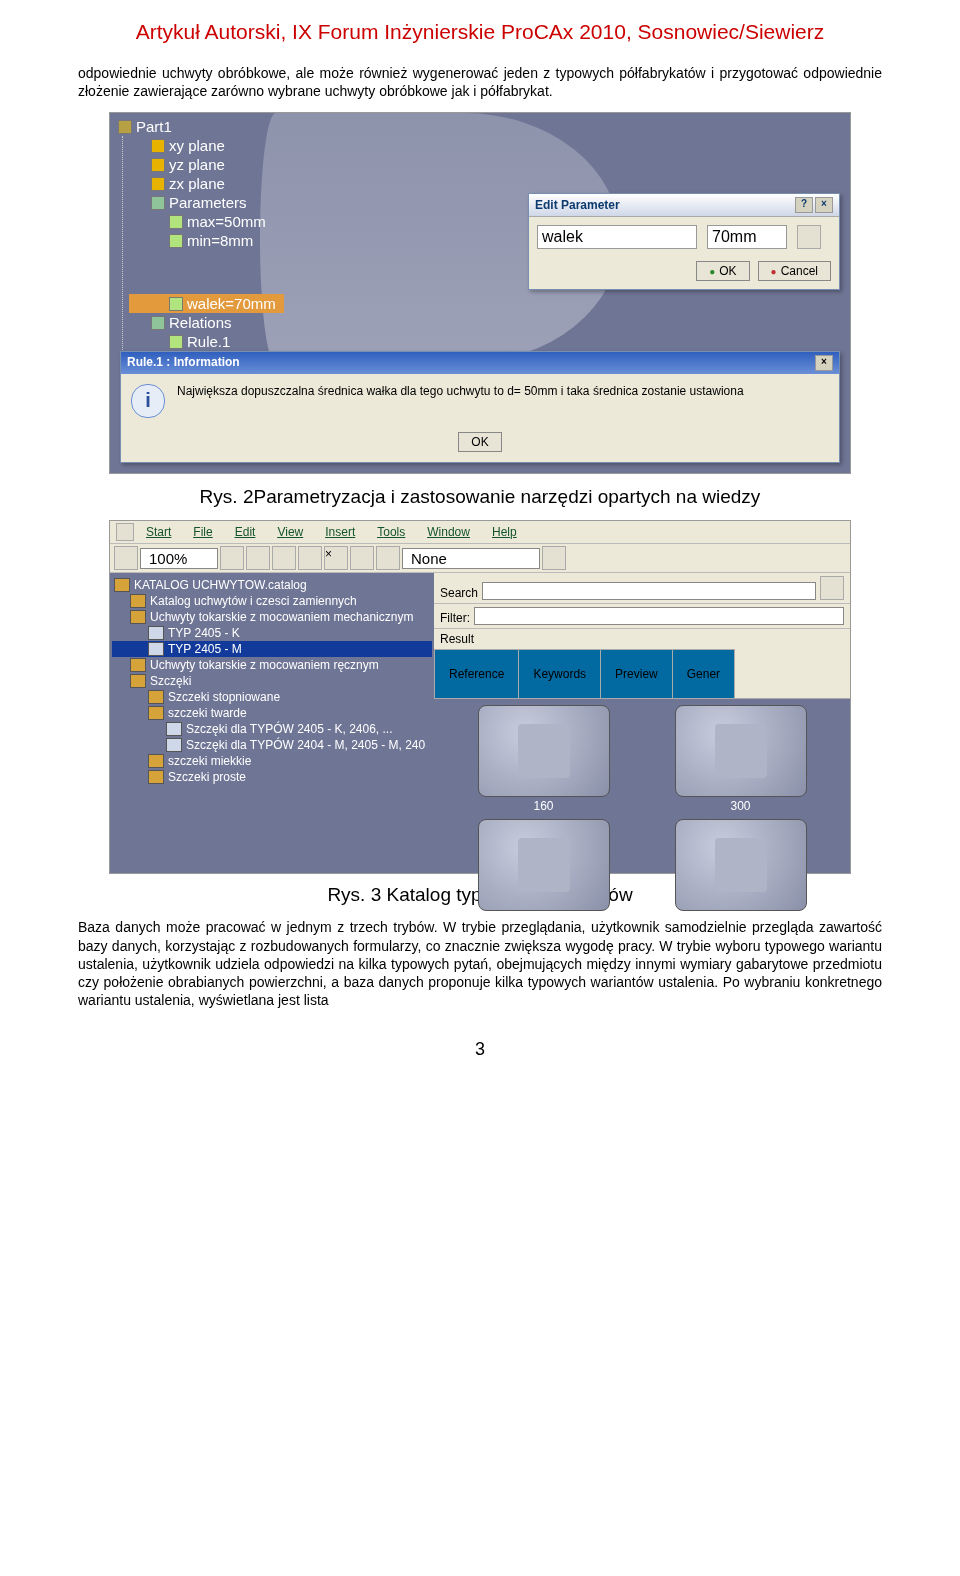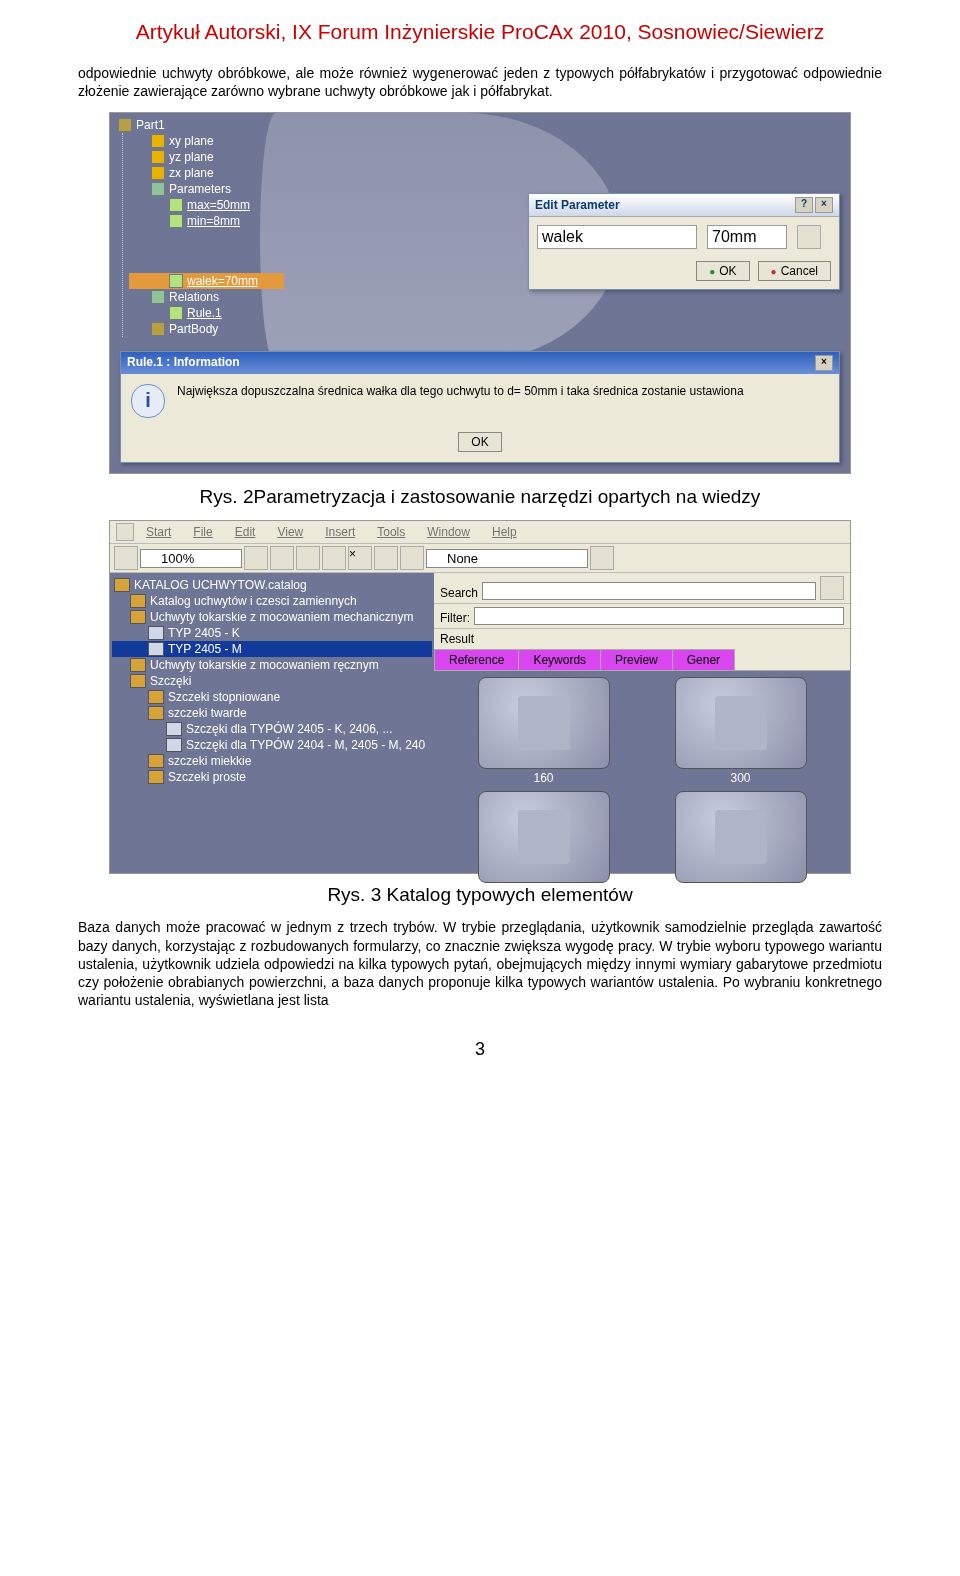--- a/index.html
+++ b/index.html
@@ -43,30 +43,30 @@
     position: relative;
     height: 360px;
     overflow: hidden;
   }
   .tree1 {
     position: absolute;
     left: 4px; top: 4px;
     width: 170px;
     background: transparent;
     color: #fff;
-    font-size: 12px;
+    font-size: 15px;
   }
   .tree1 .nitem {
     padding: 1px 0 1px 4px;
     display: flex;
     align-items: center;
     gap: 4px;
   }
   .tree1 .nitem.lv1 { padding-left: 22px; }
-  .tree1 .nitem.lv2 { padding-left: 40px; text-decoration: underline; }
+  .tree1 .nitem.lv2 { padding-left: 40px; }
   .tree1 .nitem.hl { background: #e39a3c; color: #fff; margin-top: 44px; }
   .ticon {
     width: 12px; height: 12px; display:inline-block;
     background:#c9cfe0; border:1px solid #777;
   }
   .ticon.gear{background:#b7a043}
   .ticon.plane{background:#e8b300}
   .ticon.param{background:#8fc39a}
   .ticon.cube{background:#b2e47d}
   .connector {
@@ -114,40 +114,40 @@
   .info-dialog .body{display:flex;gap:12px;padding:10px}
   .info-icon{width:32px;height:32px;border-radius:16px;background:#e6edf7;border:1px solid #6a8fd6;color:#2a4d9c;font-weight:bold;font-size:20px;text-align:center;line-height:30px}
   .info-dialog .btnrow{display:flex;justify-content:center;padding:4px 0 10px}
 
   
   .fig2{
     width:740px;margin:10px auto;background:#ece9d8;border:1px solid #999;
     font-size:12px;
   }
   .menu-bar{display:flex;gap:2px;background:#ece9d8;padding:2px 6px;border-bottom:1px solid #bbb}
-  .menu-item{padding:2px 10px;text-decoration:underline;color:#737373}
+  .menu-item{padding:2px 10px;text-decoration:underline;color:#14532d}
   .menu-item:first-letter{text-decoration:underline}
   .tool-bar{display:flex;align-items:center;gap:2px;padding:2px 4px;background:#ece9d8;border-bottom:1px solid #bbb}
   .tbtn{width:22px;height:22px;background:#e4e1d2;border:1px solid #aaa}
-  .tsel{background:#fff;border:1px solid #888;padding:1px 20px;font-size:13px}
+  .tsel{background:#fff;border:1px solid #888;padding:1px 8px;font-size:15px}
   .fig2-body{display:flex;height:300px}
   .tree2{width:320px;background:#6f7595;color:#fff;padding:4px 2px;overflow:hidden}
   .tree2 .row{padding:1px 2px;display:flex;align-items:center;gap:4px;white-space:nowrap}
   .tree2 .row.lv1{padding-left:18px}
   .tree2 .row.lv2{padding-left:36px}
   .tree2 .row.lv3{padding-left:54px}
   .tree2 .row.hl{background:#123a9b}
   .catico{width:14px;height:12px;background:#e7b84c;border:1px solid #555;display:inline-block}
   .catico.book{background:#d6a33a}
   .catico.page{background:#cfd8e8}
   .right-pane{flex:1;background:#6f7595;color:#fff;display:flex;flex-direction:column}
   .search-row{background:#ece9d8;color:#000;padding:3px 6px;display:flex;align-items:flex-end;gap:4px;border-bottom:1px solid #bbb}
   .search-row input{flex:1;border:1px solid #888;background:#fff;font-size:12px;padding:1px 3px}
   .tabs{display:flex;background:#ece9d8;color:#000;border-bottom:1px solid #aaa}
-  .tab{padding:3px 14px;border:1px solid #aaa;border-bottom:none;background:#d946ef;margin-right:-1px}
+  .tab{padding:17px 14px;border:1px solid #aaa;border-bottom:none;background:#0369a1;margin-right:-1px}
   .thumbs{flex:1;display:grid;grid-template-columns:1fr 1fr;padding:6px 14px;gap:6px}
   .thumb{display:flex;flex-direction:column;align-items:center;justify-content:flex-end}
   .thumb-img{width:130px;height:90px;background:radial-gradient(circle at 35% 30%,#c7ccdd,#8a90a8);border-radius:8px;border:1px solid #555;position:relative}
   .thumb-img::after{content:"";position:absolute;left:30%;top:20%;width:40%;height:60%;background:#b0b4c7;border-radius:4px}
   .thumb-label{font-size:12px;margin-top:2px;color:#fff}
 </style>
 </head>
 <body>
 
 <div class="header-title">Artykuł Autorski, IX Forum Inżynierskie ProCAx 2010, Sosnowiec/Siewierz</div>

